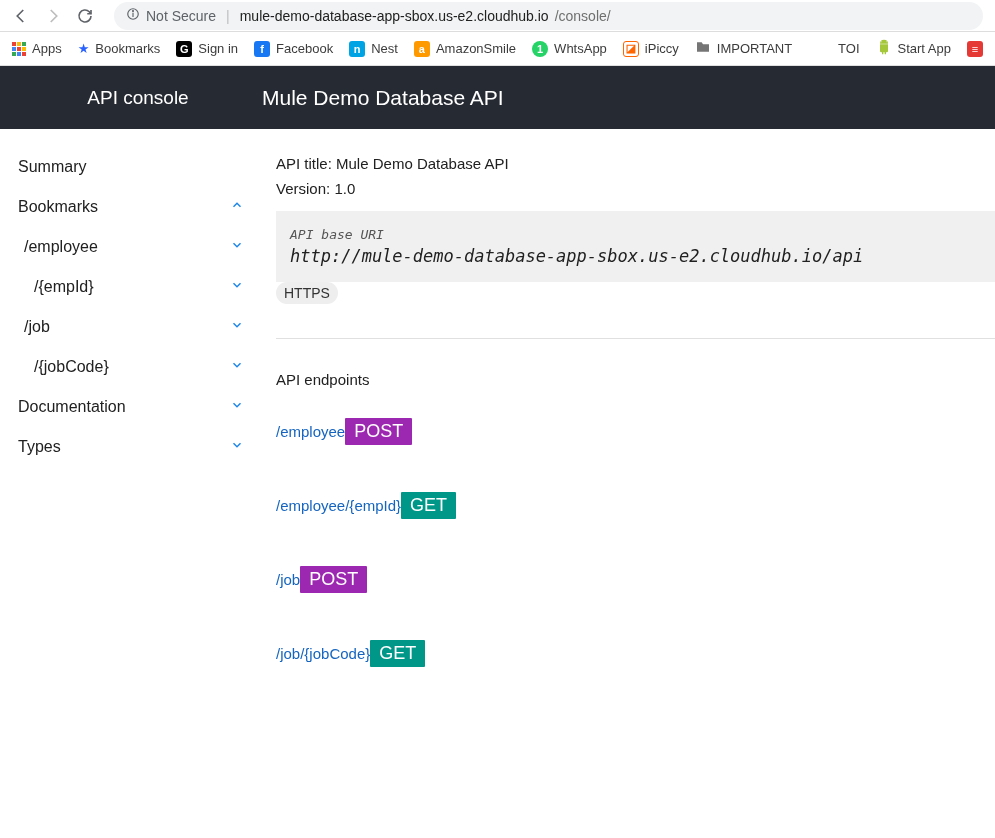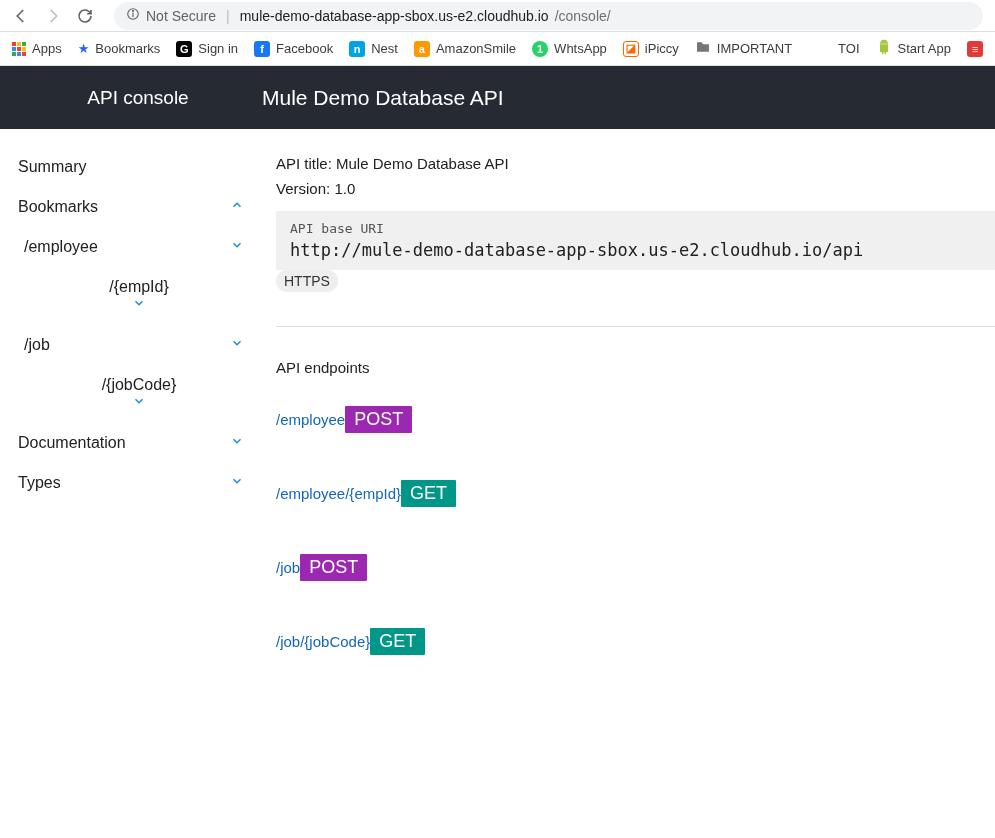--- a/index.html
+++ b/index.html
@@ -29,28 +29,28 @@
     .app-header .brand { width: 262px; padding-left: 14px; font-size: 19px; font-weight: 500; text-align: center; }
     .app-header .title { font-size: 21px; font-weight: 500; }
 
     
     .layout { display: flex; }
     .sidebar { width: 262px; padding: 18px 14px 0 14px; }
     .main { flex: 1; padding: 26px 0 40px 14px; }
 
     .side-row { display: flex; align-items: center; justify-content: space-between; padding: 11px 4px; font-size: 16px; cursor: pointer; }
     .side-row.sub { padding-left: 10px; }
-    .side-row.sub2 { padding-left: 20px; flex-direction: column; }
+    .side-row.sub2 { padding-left: 20px; }
     .side-row .label { color: #212121; }
     .chev { color: #1e88e5; }
     .chev svg { width: 14px; height: 14px; }
 
     
     .meta-line { font-size: 15px; color: #212121; margin-bottom: 8px; }
-    .base-uri-box { background: #f0f0f0; padding: 10px 14px; margin-top: 14px; margin-right: 11px; width: 100%; }
+    .base-uri-box { background: #f0f0f0; padding: 16px 14px; margin-top: 14px; margin-right: 11px; width: 100%; font-style: italic; }
     .base-uri-label { font-family: "SFMono-Regular", Menlo, Consolas, monospace; font-size: 13px; color: #555; margin-bottom: 4px; }
     .base-uri-val { font-family: "SFMono-Regular", Menlo, Consolas, monospace; font-size: 17px; color: #212121; }
 
     .section-label { font-size: 15px; color: #212121; margin-top: 38px; margin-bottom: 6px; }
     .badge { display: inline-block; padding: 3px 8px; font-size: 14px; color: #333; background: #eee; border-radius: 11px; }
 
     .divider { border: none; border-top: 1px solid #e0e0e0; margin-top: 34px; }
 
     .endpoints-heading { font-size: 15px; color: #212121; margin-top: 32px; margin-bottom: 30px; }
     .ep-block { margin-bottom: 46px; }

